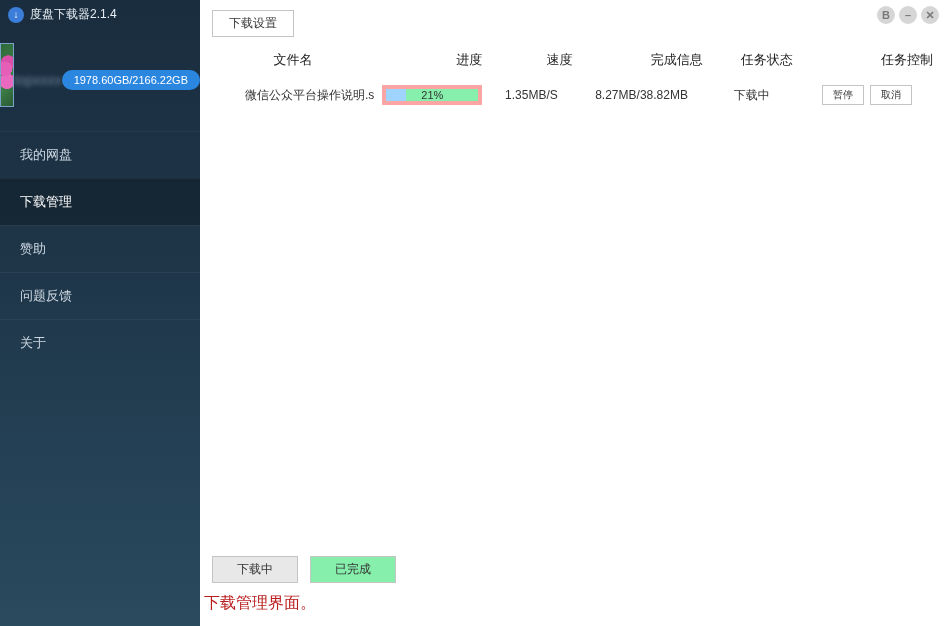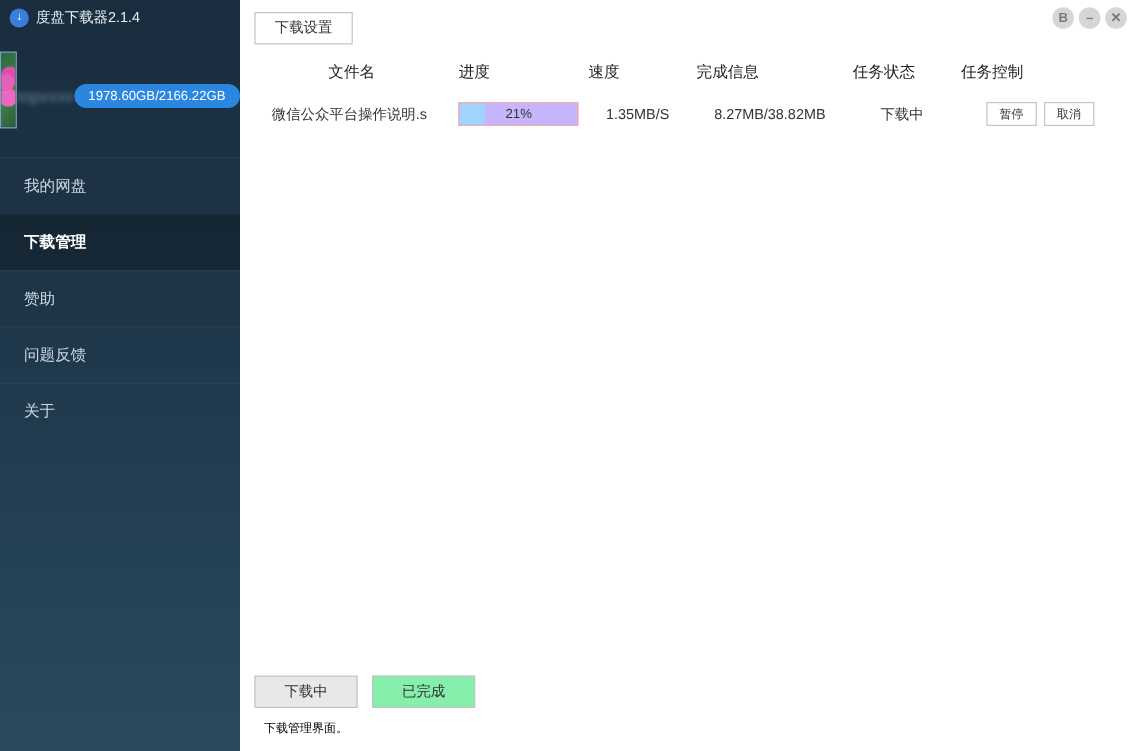--- a/index.html
+++ b/index.html
@@ -91,21 +91,20 @@
     .nav-item {
       padding: 14px 20px;
       font-size: 13px;
       color: #cdd8e2;
       cursor: pointer;
       border-top: 1px solid rgba(255,255,255,0.05);
     }
     .nav-item.active {
       background: rgba(0,0,0,0.25);
       color: #fff;
-      font-weight: bold;
     }
     
     .main {
       flex: 1;
       position: relative;
       display: flex;
       flex-direction: column;
       background: #fff;
     }
     .window-controls {
@@ -149,42 +148,42 @@
     }
     .dl-table {
       width: 100%;
       border-collapse: collapse;
       font-size: 13px;
     }
     .dl-table th {
       font-weight: normal;
       padding: 8px 4px 10px;
       color: #222;
-      text-align: left;
+      text-align: right;
     }
     .dl-table td {
       padding: 6px 4px;
       text-align: center;
       color: #333;
       font-size: 12px;
       vertical-align: middle;
     }
     .col-name { width: 170px; text-align: left; }
-    .dl-table td.col-name { text-align: center; padding-left: 0; white-space: nowrap; overflow: hidden; }
+    .dl-table td.col-name { text-align: right; padding-left: 0; white-space: nowrap; overflow: hidden; }
     .col-progress { width: 100px; }
     .col-speed { width: 90px; }
     .col-info { width: 130px; }
     .col-status { width: 90px; }
     .col-control { width: 140px; }
     .progress-cell {
       position: relative;
       width: 100px;
       height: 20px;
-      border: 1px solid #fca5a5;
-      background: #c4b5fd;
+      border: 4px solid #fca5a5;
+      background: #86efac;
       margin: 0 auto;
     }
     .progress-fill {
       position: absolute;
       left: 0; top: 0; bottom: 0;
       background: #9fd4ff;
     }
     .progress-text {
       position: absolute;
       inset: 0;
@@ -219,23 +218,23 @@
       padding: 4px 24px;
       font-size: 12px;
       font-family: inherit;
       cursor: pointer;
       color: #333;
     }
     .tab-btn.active {
       background: #e8e8e8;
     }
     .footer-caption {
-      padding: 6px 20px 12px;
-      font-size: 10px;
-      color: #000000;
+      padding: 6px 4px 12px;
+      font-size: 16px;
+      color: #b91c1c;
     }
   </style>
 </head>
 <body>
 
 <div class="app-container">
 
   <aside class="sidebar">
     <div class="titlebar">
       <div class="app-icon">↓</div>

